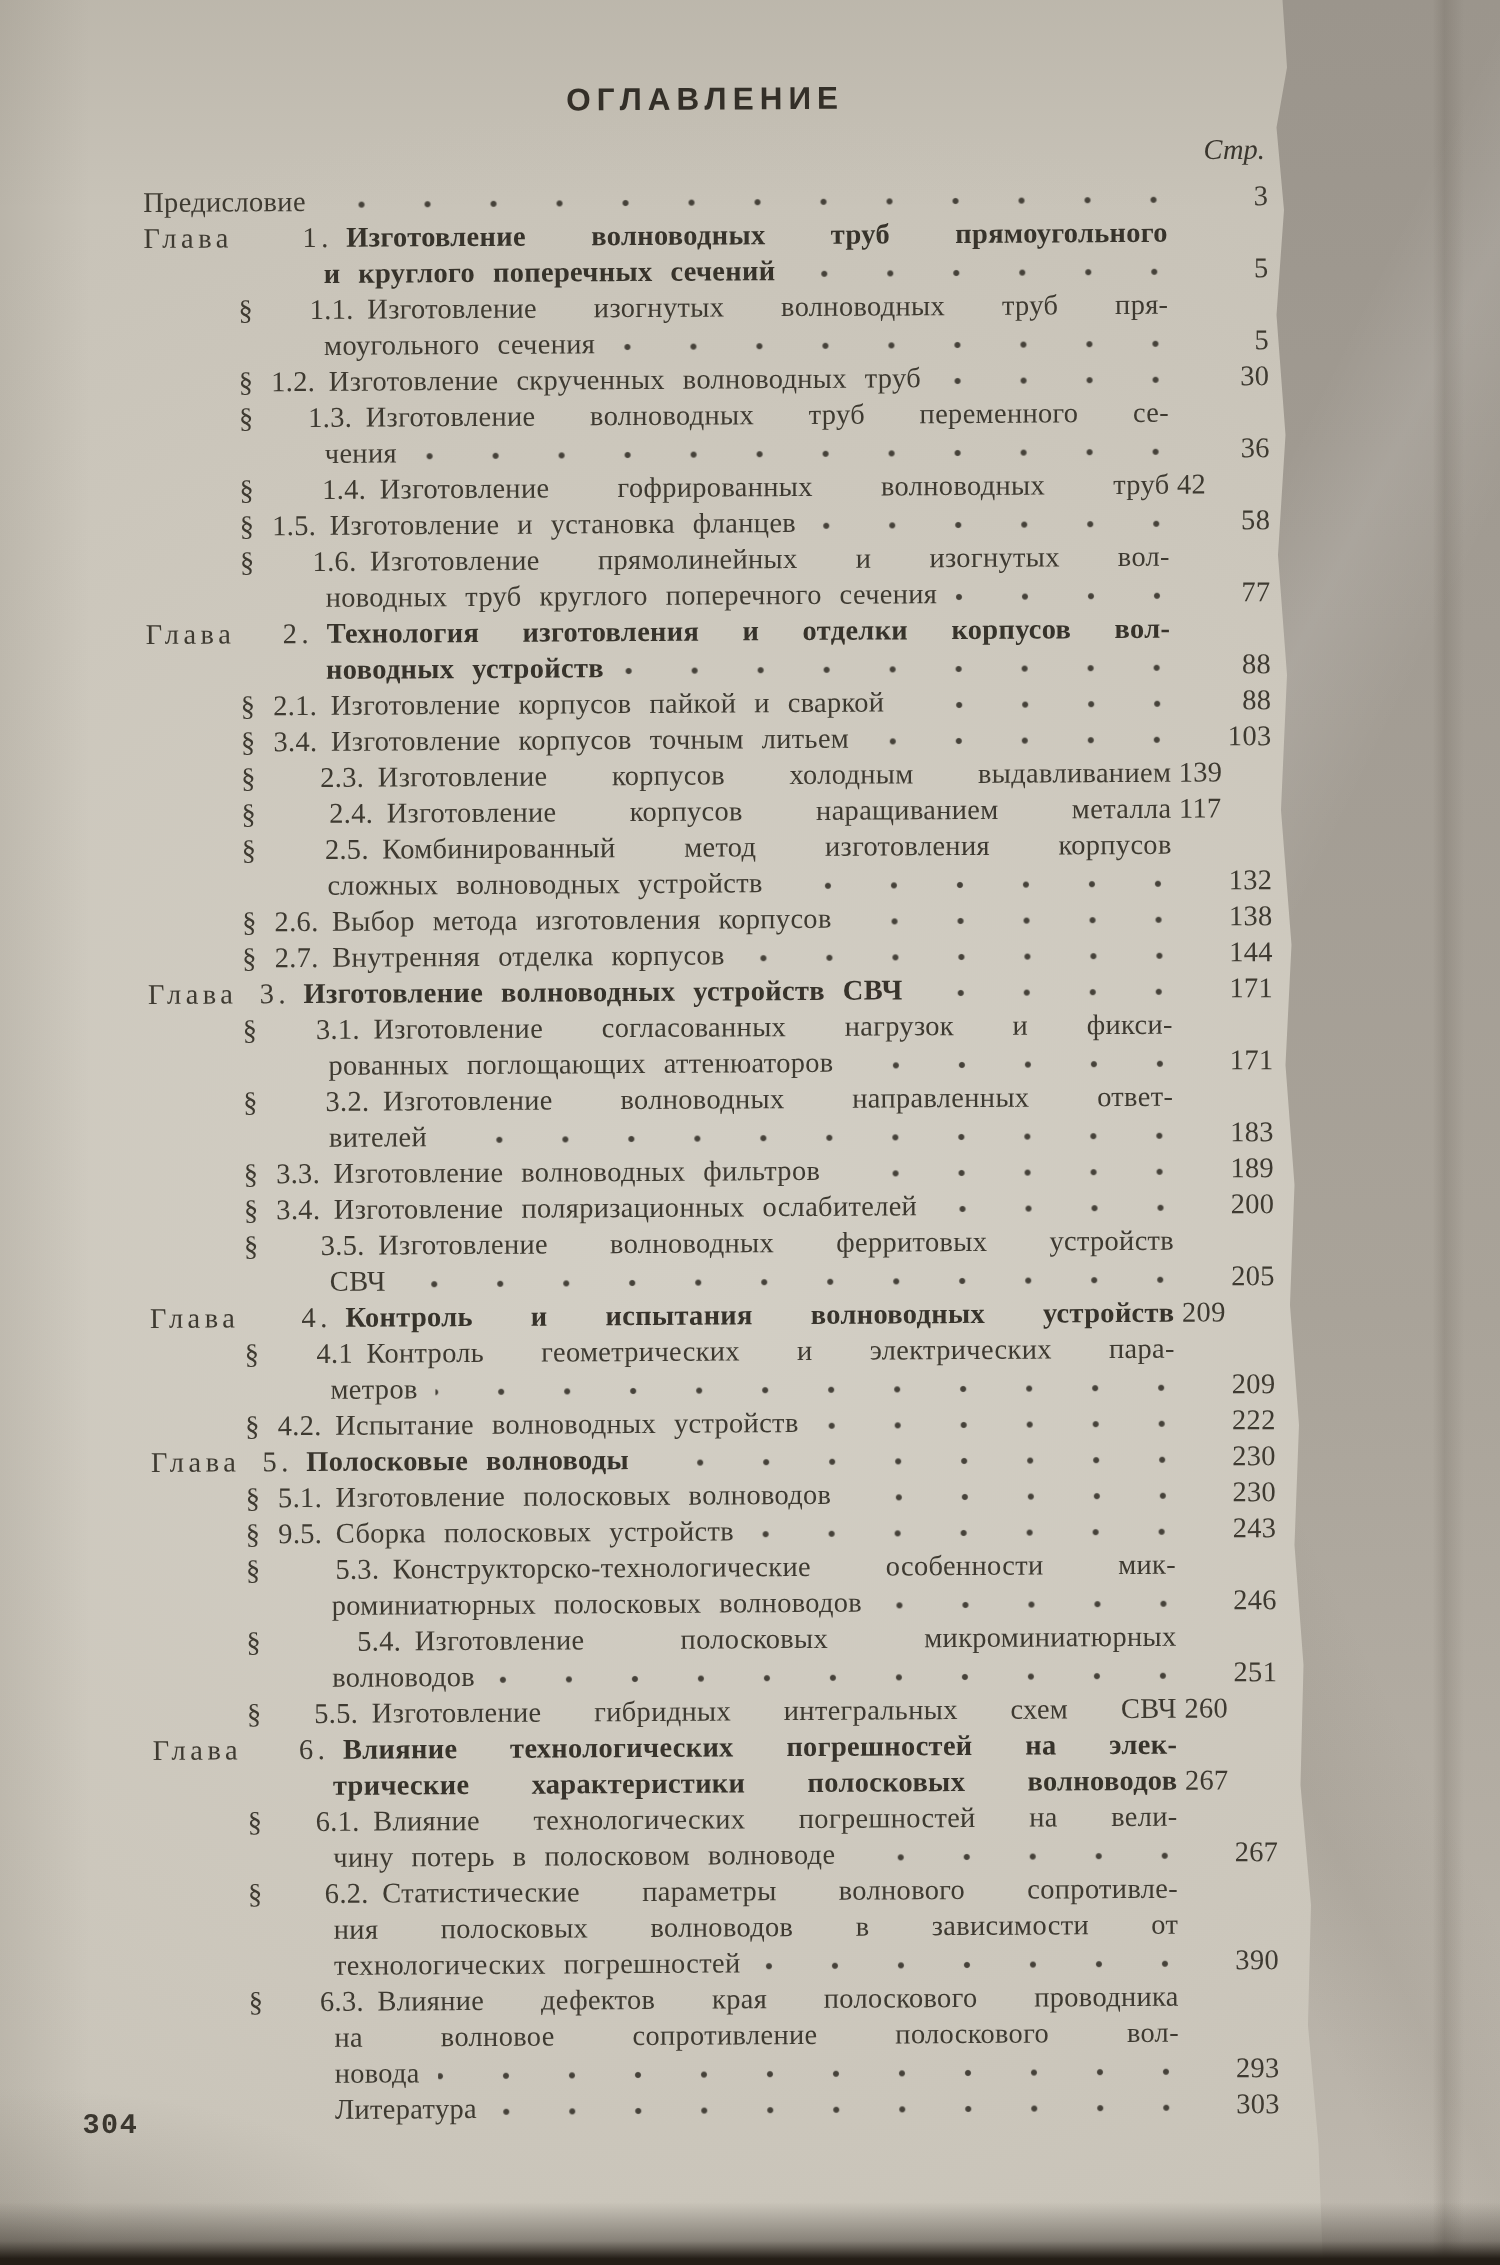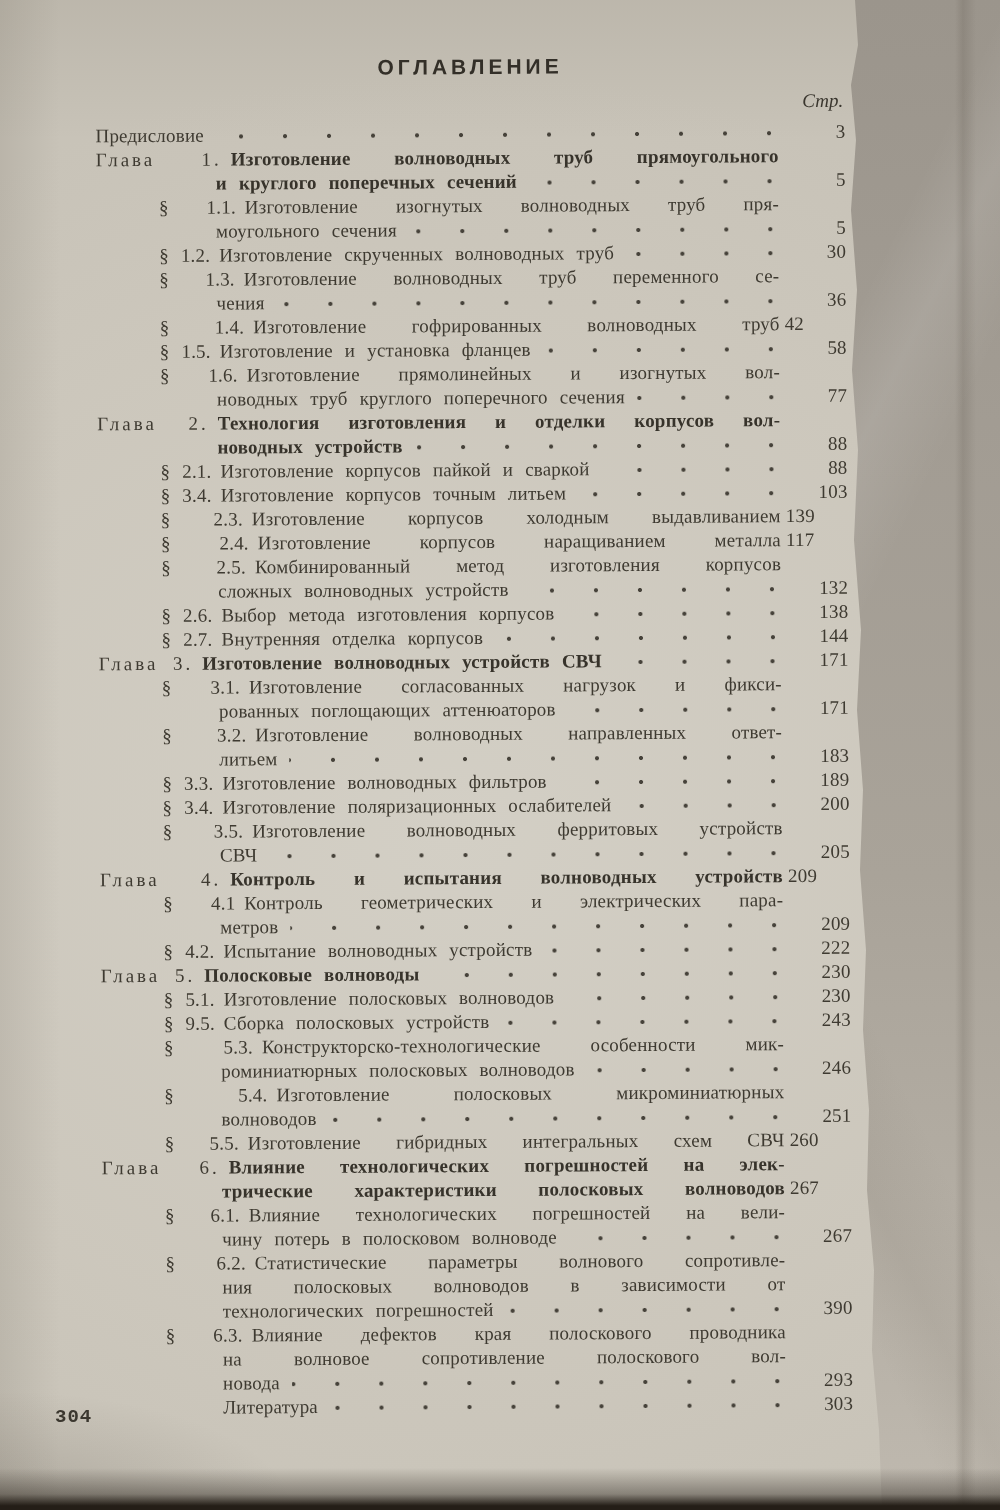--- a/index.html
+++ b/index.html
@@ -223,21 +223,21 @@
             <div class="line mid ind-sec"><span class="prefix">§ 3.1.</span><span class="txt">Изготовление согласованных нагрузок и фикси-</span></div>
             <div class="line last dotted ind-cont">
               <span class="lbl"><span class="txt">рованных поглощающих аттенюаторов</span></span>
               <span class="leader"></span>
               <span class="pg">171</span>
             </div>
           </div>
           <div class="entry section">
             <div class="line mid ind-sec"><span class="prefix">§ 3.2.</span><span class="txt">Изготовление волноводных направленных ответ-</span></div>
             <div class="line last dotted ind-cont">
-              <span class="lbl"><span class="txt">литьем</span></span>
+              <span class="lbl"><span class="txt">вителей</span></span>
               <span class="leader"></span>
               <span class="pg">183</span>
             </div>
           </div>
           <div class="entry section">
             <div class="line last dotted ind-sec">
               <span class="lbl"><span class="prefix">§ 3.3.</span><span class="txt">Изготовление волноводных фильтров</span></span>
               <span class="leader"></span>
               <span class="pg">189</span>
             </div>

